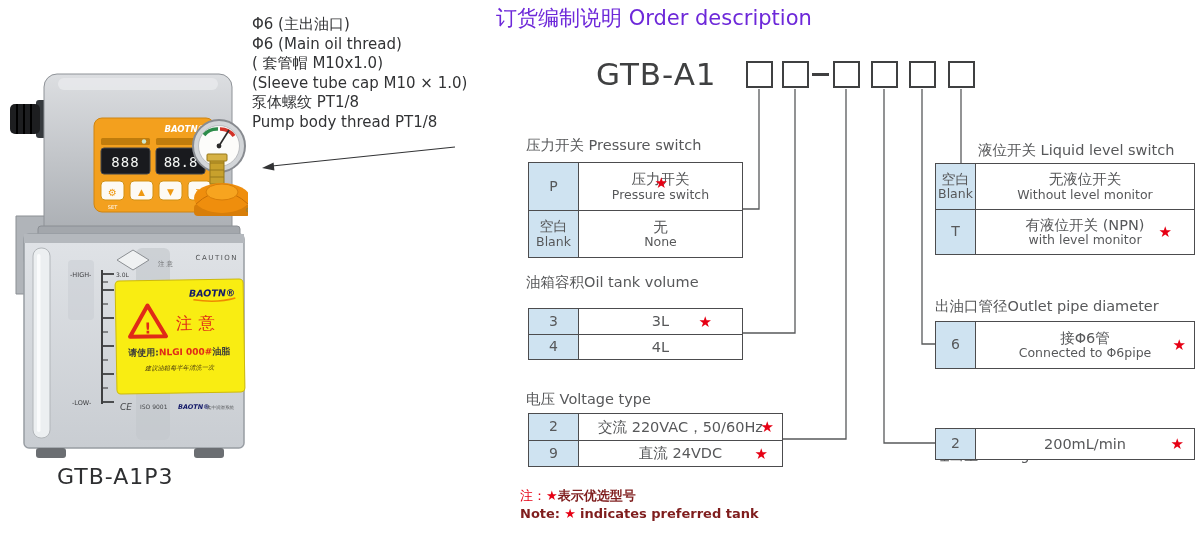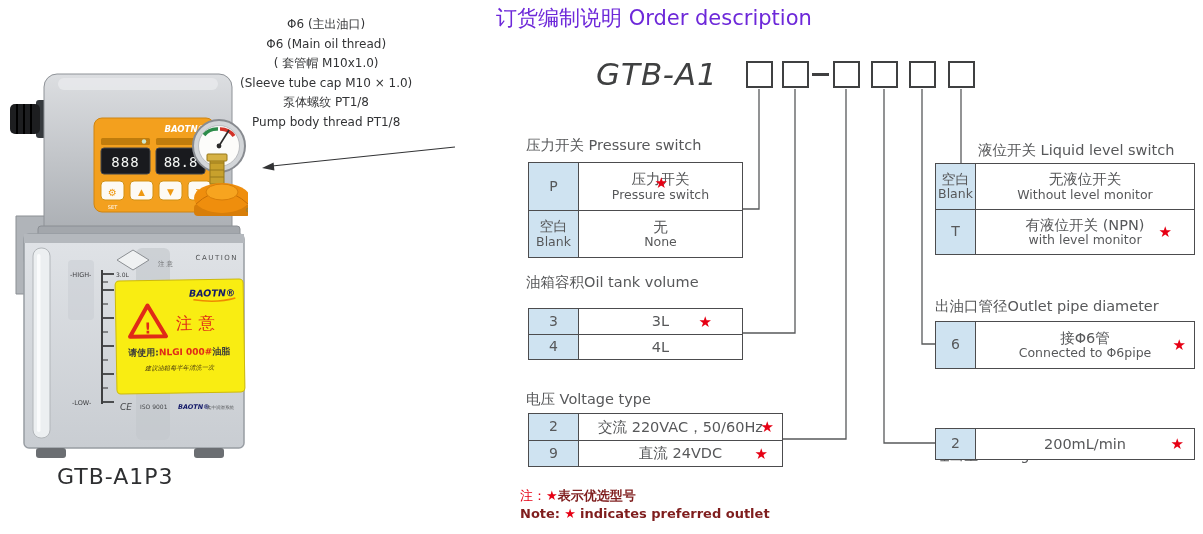--- a/index.html
+++ b/index.html
@@ -1,25 +1,25 @@
 <!DOCTYPE html>
 <html><head>
 <meta charset="utf-8">
 <style>
   html,body{margin:0;padding:0;background:#fff;}
   .page{position:relative;width:1203px;height:534px;background:#fff;overflow:hidden;
         font-family:"DejaVu Sans","Liberation Sans",sans-serif;}
   svg{position:absolute;display:block;}
   
-  .callout{position:absolute;left:240px;top:15px;font-size:12px;line-height:19.5px;
-           color:#323335;white-space:nowrap;text-align:center;}
+  .callout{position:absolute;left:252px;top:15px;font-size:15px;line-height:19.5px;
+           color:#323335;white-space:nowrap;}
   .model-label{position:absolute;left:57px;top:464px;font-size:22px;color:#2e2f31;letter-spacing:1px;}
   
   .title{position:absolute;left:496px;top:4px;font-size:21px;font-weight:normal;color:#6d28d9;white-space:nowrap;}
-  .model-prefix{position:absolute;left:596px;top:56px;font-size:31px;color:#3f4041;letter-spacing:1px;white-space:nowrap;font-style:italic;}
+  .model-prefix{position:absolute;left:596px;top:56px;font-size:31px;color:#3f4041;letter-spacing:1px;white-space:nowrap;}
   .code-box{position:absolute;top:61px;width:23px;height:23px;border:2px solid #3f4041;background:#fff;}
   .code-dash{position:absolute;left:812px;top:73px;width:17px;height:3px;background:#3f4041;}
   .hdr{position:absolute;font-size:14.5px;color:#57585a;white-space:nowrap;}
   .spec{position:absolute;border:1.5px solid #4c4c4e;background:#fff;box-sizing:border-box;}
   .spec .row{display:flex;border-top:1.5px solid #4c4c4e;box-sizing:border-box;}
   .spec .row:first-child{border-top:none;}
   .cell{display:flex;flex-direction:column;justify-content:center;align-items:center;
         line-height:1.12;box-sizing:border-box;}
   .code{background:#cfe3f1;border-right:1.5px solid #4c4c4e;flex:0 0 auto;}
   .desc{flex:1 1 auto;position:relative;}
@@ -344,16 +344,16 @@
       </div>
     </div>
   </div>
 
   <div class="note-line" style="top:487px;">
     <span class="note-red">注：</span><span class="note-red">★</span><span class="note-blue">表示优选型号</span>
   </div>
   <div class="note-line" style="top:506px;">
     <span class="note-blue">Note:</span>
     <span class="note-red">★</span>
-    <span class="note-blue">indicates preferred outlet</span>
+    <span class="note-blue">indicates preferred tank</span>
   </div>
 
 </div>
 
 </body></html>

